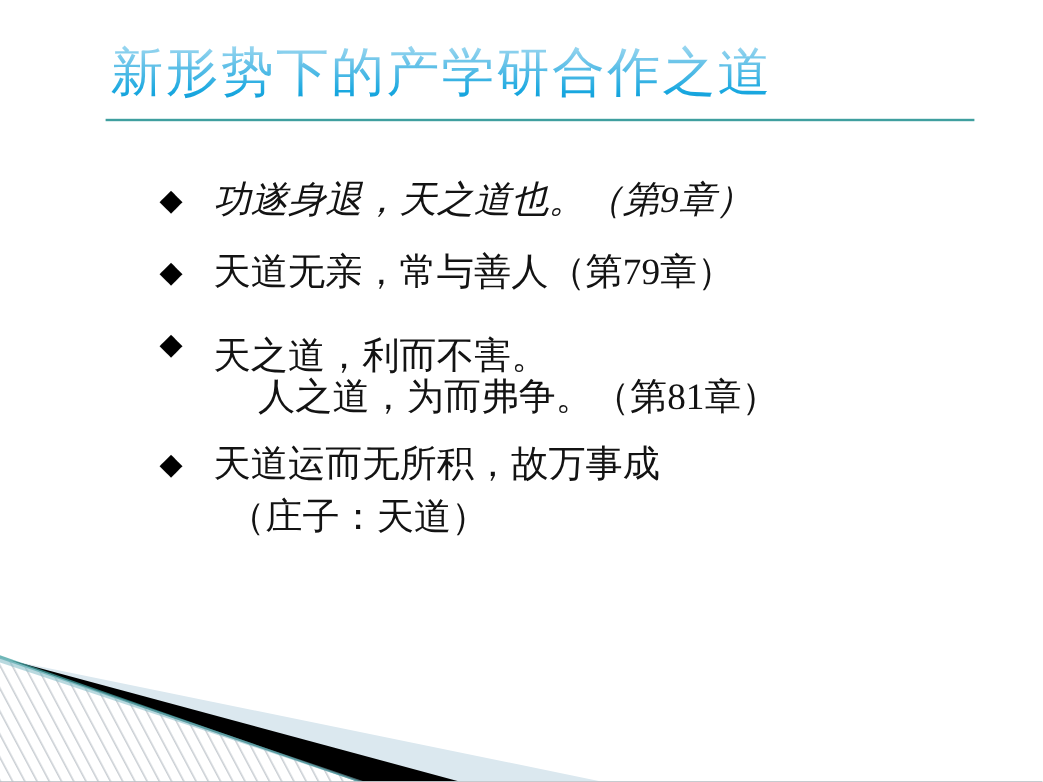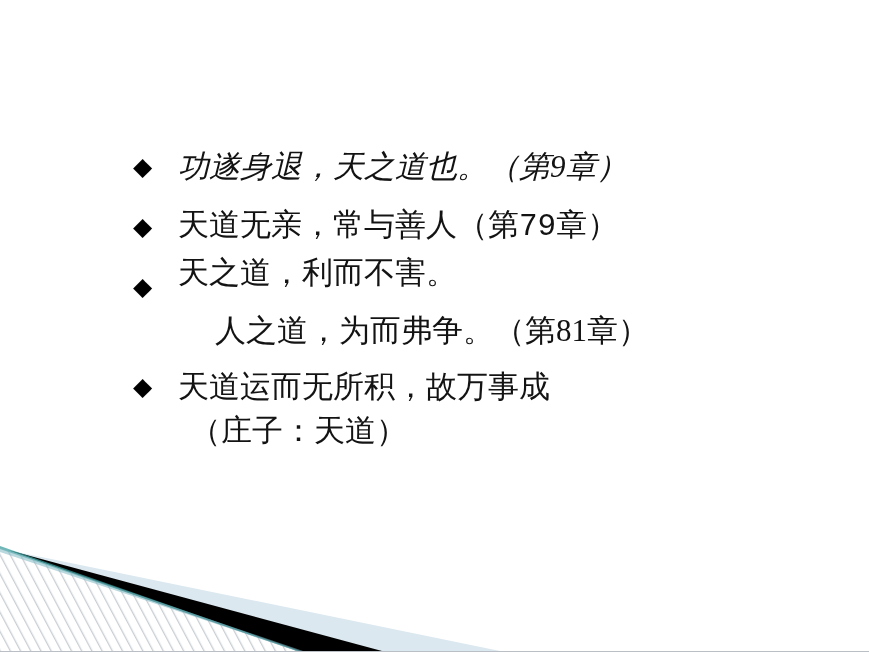--- a/index.html
+++ b/index.html
@@ -117,36 +117,40 @@
     width: 869px;
     height: 1px;
     background: #b9bfc4;
   }
 </style>
 </head>
 <body>
 
 <div id="slide">
 
+  <div id="title-block">
+    <div id="slide-title" class="title-fallback">新形势下的产学研合作之道</div>
+    <div id="title-rule"></div>
+  </div>
 
   <div id="body-block">
 
     <div class="bullet-row" style="height:60px;">
       <span class="bullet-marker" style="top:24px;">◆</span>
       <span class="bullet-text" style="top:18px;font-style:italic;">功遂身退，天之道也。（第9章）</span>
     </div>
 
     <div class="bullet-row" style="height:60px;">
       <span class="bullet-marker" style="top:24px;">◆</span>
-      <span class="bullet-text" style="top:18px;font-family:Liberation Mono, monospace;">天道无亲，常与善人（第79章）</span>
+      <span class="bullet-text" style="top:18px;">天道无亲，常与善人（第79章）</span>
     </div>
 
     <div class="bullet-row" style="height:100px;">
       <span class="bullet-marker" style="top:24px;">◆</span>
-      <span class="bullet-text" style="top:4px;">天之道，利而不害。</span>
+      <span class="bullet-text" style="top:28px;">天之道，利而不害。</span>
       <span class="bullet-text sub-a" style="top:62px;">人之道，为而弗争。（第81章）</span>
     </div>
 
     <div class="bullet-row" style="height:100px;">
       <span class="bullet-marker" style="top:24px;">◆</span>
       <span class="bullet-text" style="top:18px;">天道运而无所积，故万事成</span>
       <span class="bullet-text sub-b" style="top:62px;">（庄子：天道）</span>
     </div>
 
   </div>

